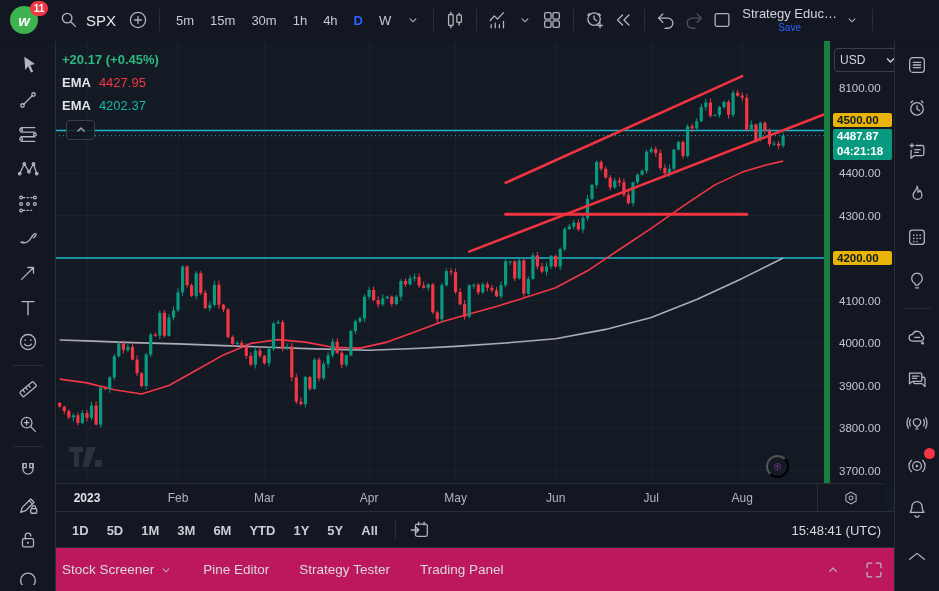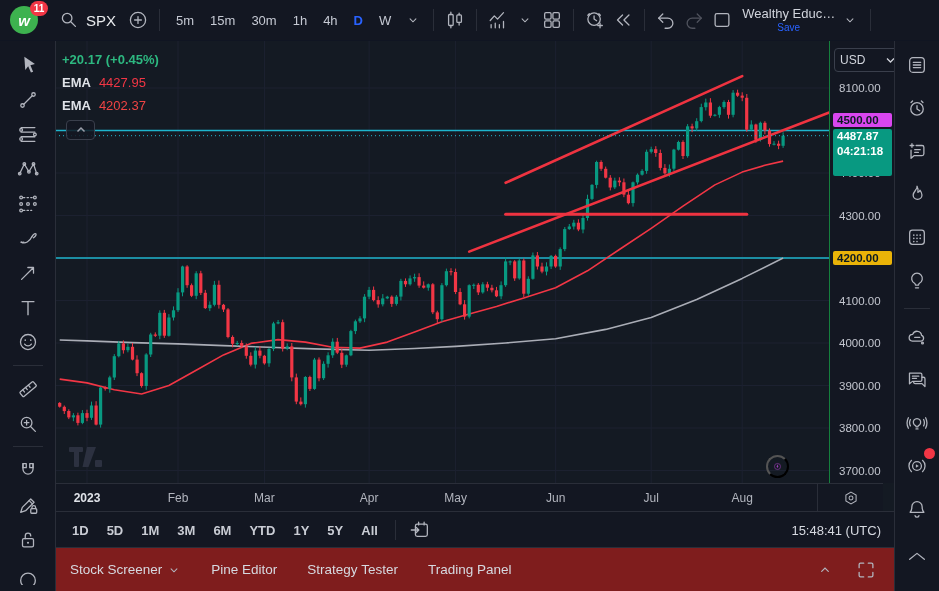--- a/index.html
+++ b/index.html
@@ -50,45 +50,45 @@
   .legend{position:absolute;top:9px;left:7px;font-size:13px;line-height:1.75;z-index:3;}
   .legend .chg{font-weight:bold;}
   .legend .row{display:flex;gap:8px;align-items:flex-end;}
   .legend .lbl{color:#dfe2e8;font-weight:bold;}
   .collapse-btn{position:absolute;top:80px;left:11px;width:27px;height:18px;border:1px solid #3a3f4c;border-radius:4px;
                 background:rgba(19,23,34,.85);color:#9b9eaa;display:flex;align-items:center;justify-content:center;z-index:3;cursor:pointer;}
   .watermark{position:absolute;left:12px;top:404px;z-index:2;}
   .bolt-btn{position:absolute;left:711px;top:415px;width:23px;height:23px;border-radius:50%;
             display:flex;align-items:center;justify-content:center;z-index:3;cursor:pointer;background:none;}
   
-  .price-axis{position:absolute;top:0;right:0;width:65px;bottom:0;border-left:1px solid #15803d;background:#131722;cursor:ns-resize;}
+  .price-axis{position:absolute;top:0;right:0;width:65px;bottom:0;border-left:6px solid #15803d;background:#131722;cursor:ns-resize;}
   .tick{position:absolute;left:9px;transform:translateY(-50%);color:#c3c6cf;font-size:11.5px;white-space:nowrap;}
   .axis-label{position:absolute;left:3px;right:3px;border-radius:2px;padding:1px 4px;font-size:11.5px;
               transform:translateY(-50%);font-weight:bold;}
   .cur-select{position:absolute;top:8px;left:4px;width:55px;height:22px;border:1px solid #3a3f4c;border-radius:4px;
               display:flex;align-items:center;justify-content:space-between;padding:0 5px;color:#d1d4dc;font-size:12px;
               background:#131722;cursor:pointer;}
-  .last-label{position:absolute;left:3px;right:3px;top:89px;height:47px;border-radius:2px;color:#fff;
+  .last-label{position:absolute;left:3px;right:3px;top:89px;height:31px;border-radius:2px;color:#fff;
               font-weight:bold;font-size:11.5px;line-height:15px;padding:0 4px;text-align:left;}
   
   .time-axis{position:absolute;top:443px;left:0;right:12px;height:28px;border-top:1px solid #2a2e39;background:#131722;}
   .ta-labels{position:absolute;left:0;right:65px;top:0;bottom:0;cursor:ew-resize;}
   .ta-label{position:absolute;top:50%;transform:translate(-50%,-50%);color:#b2b5be;font-size:12px;}
   .ta-label.bold{color:#dfe2e8;font-weight:bold;}
   .axis-corner{position:absolute;right:0;top:0;width:65px;height:28px;display:flex;align-items:center;justify-content:center;
                border-left:1px solid #2a2e39;color:#b2b5be;}
   
   .range-row{position:absolute;top:471px;left:0;right:0;height:36px;border-top:1px solid #2a2e39;background:#131722;
              display:flex;align-items:center;padding:0 10px;gap:4px;}
   .range-btn{padding:4px 7px;background:none;border:none;color:#c9ccd4;font-size:13px;font-weight:bold;font-family:inherit;cursor:pointer;}
   .range-sep{width:1px;height:20px;background:#2a2e39;margin:0 6px;}
   .clock{margin-left:auto;font-size:13px;color:#d6d9e0;padding-right:4px;}
   
-  .bottom-panel{position:absolute;top:507px;left:0;right:0;bottom:0;border-top:1px solid #2a2e39;background:#7f1d1d;
-                display:flex;align-items:center;padding:0 15px;gap:30px;}
+  .bottom-panel{position:absolute;top:507px;left:0;right:0;bottom:0;border-top:1px solid #2a2e39;background:#be185d;
+                display:flex;align-items:center;padding:0 7px;gap:30px;}
   .bp-tab{display:flex;align-items:center;gap:5px;background:none;border:none;color:#d6d9e0;font-size:13.5px;
           font-family:inherit;cursor:pointer;padding:0;}
   .bp-icons{margin-left:auto;display:flex;align-items:center;gap:14px;}
 </style>
 </head>
 <body>
 
 <div class="app">
 
   <header class="topbar">
@@ -202,21 +202,21 @@
         </span>
       </button>
     <button class="tb-btn">
         <span class="icon">
           <svg width="22" height="22" viewBox="0 0 24 24" fill="none" stroke="currentColor" stroke-width="1.4" stroke-linecap="round" stroke-linejoin="round">
             <rect x="4.5" y="5" width="15" height="14" rx="2"></rect>
           </svg>
         </span>
       </button>
     <div class="layout-name">
-      <span class="nm">Wealthy Educ…</span>
+      <span class="nm">Strategy Educ…</span>
       <span class="sv">Save</span>
     </div>
     <button class="tb-btn">
         <span class="icon">
           <svg width="14" height="14" viewBox="0 0 24 24" fill="none" stroke="currentColor" stroke-width="1.8" stroke-linecap="round">
             <path d="M7 10l5 5 5-5"></path>
           </svg>
         </span>
       </button>
     <div class="tb-sep"></div>
@@ -827,21 +827,21 @@
             <line x1="0" y1="95.7" x2="775" y2="95.7" stroke="#1eb5cd" stroke-width="1" stroke-dasharray="1 3"></line>
           </svg>
         <div class="legend">
           <div class="chg" id="legChange" style="color: rgb(45, 184, 128);">+20.17 (+0.45%)</div>
           <div class="row">
             <span class="lbl">EMA</span>
             <span id="emaVal1" style="color: rgb(242, 54, 69);">4427.95</span>
           </div>
           <div class="row">
             <span class="lbl">EMA</span>
-            <span id="emaVal2" style="color: #ef4444;">4202.37</span>
+            <span id="emaVal2" style="color: #14b8a6;">4202.37</span>
           </div>
         </div>
         <div class="collapse-btn">
           <svg width="10" height="8" viewBox="0 0 10 8" fill="none" stroke="currentColor" stroke-width="1.5">
               <path d="M1.5 5.5 5 2l3.5 3.5"></path>
             </svg>
         </div>
         <div class="watermark">
           <svg width="38" height="26" viewBox="0 0 38 26" id="wmSvg">
               <g fill="#2c3140">
@@ -867,21 +867,21 @@
             </svg>
         </div>
       <div class="tick" style="top: 48px;">8100.00</div>
           <div class="tick" style="top: 133px;">4400.00</div>
           <div class="tick" style="top: 175.5px;">4300.00</div>
           <div class="tick" style="top: 260.5px;">4100.00</div>
           <div class="tick" style="top: 303px;">4000.00</div>
           <div class="tick" style="top: 345.5px;">3900.00</div>
           <div class="tick" style="top: 388px;">3800.00</div>
           <div class="tick" style="top: 430.5px;">3700.00</div>
-          <div class="axis-label" style="top: 80px; background: #d946ef; color: rgb(12, 26, 34);">4500.00</div>
+          <div class="axis-label" style="top: 80px; background: #eab308; color: rgb(12, 26, 34);">4500.00</div>
           <div class="axis-label" style="top: 218px; background: #eab308; color: rgb(12, 26, 34);">4200.00</div>
           <div class="last-label" style="background: rgb(8, 153, 129);">
             <div>4487.87</div>
             <div>04:21:18</div>
           </div>
         </div>
     </div>
     <div class="time-axis">
       <div class="ta-labels" id="taLabels">
           <div class="ta-label bold" style="left: 32px;">2023</div>

